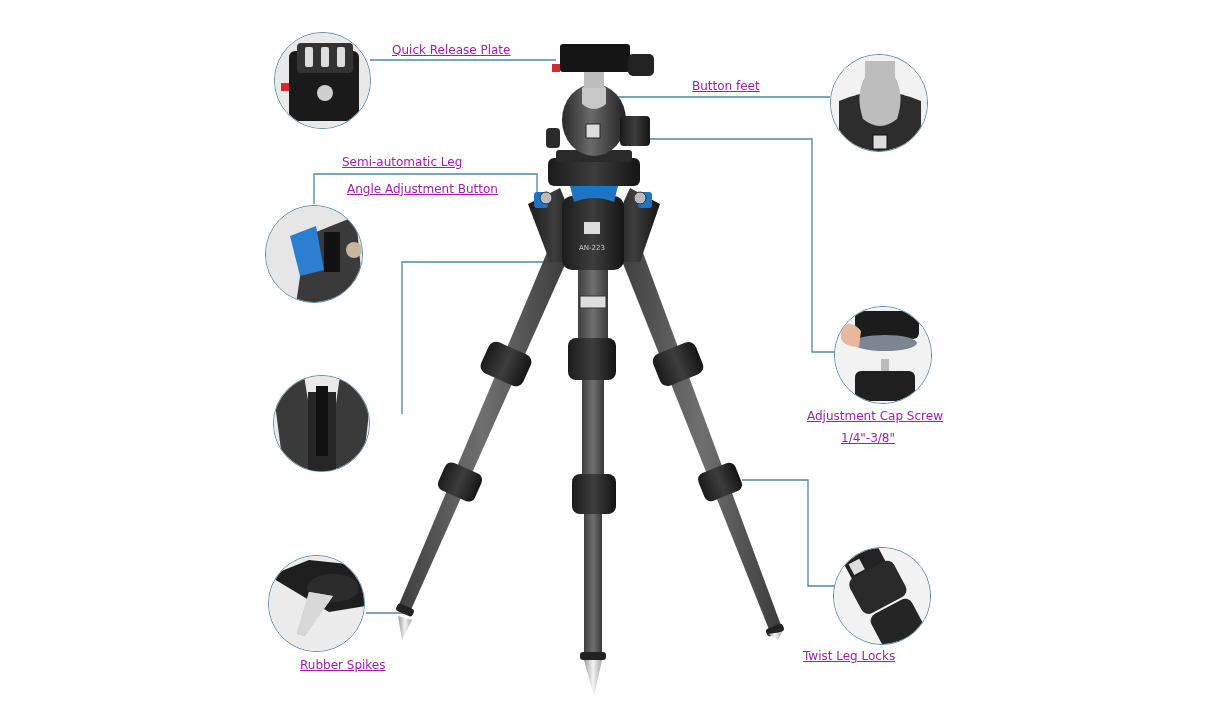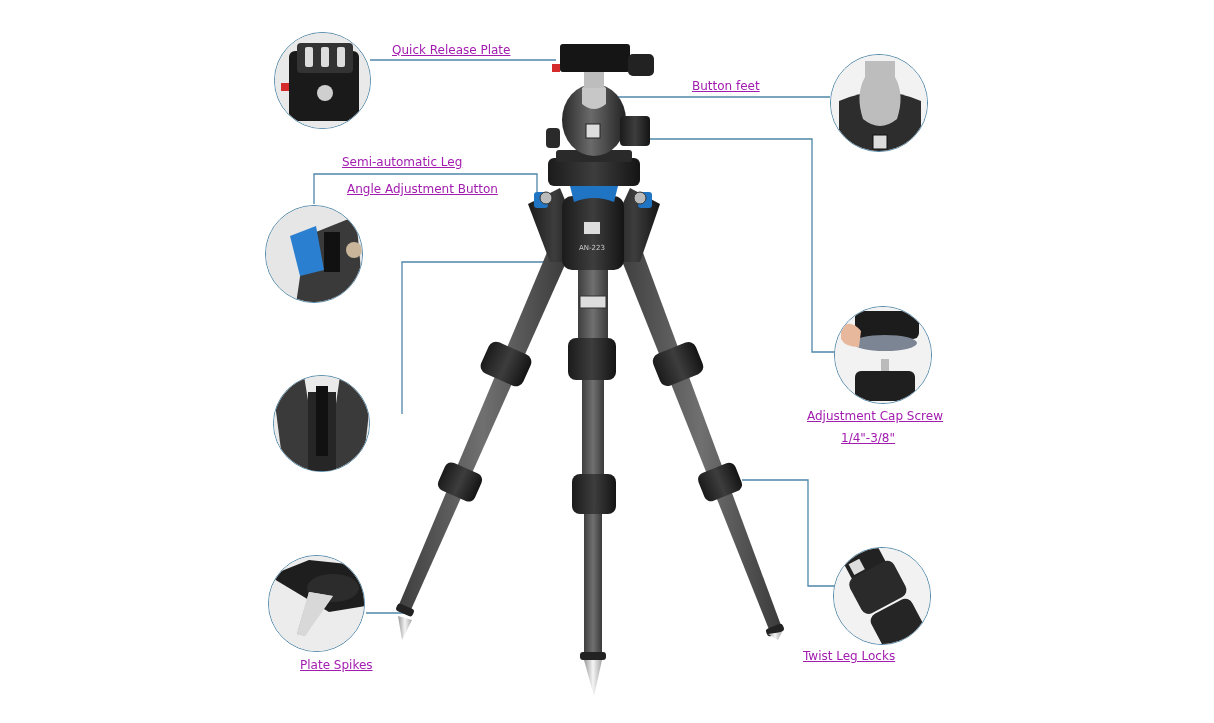--- a/index.html
+++ b/index.html
@@ -181,15 +181,15 @@
       </g>
     </svg>
   </div>
 
   <div class="label" style="left:392px;top:41px;">Quick Release Plate</div>
   <div class="label" style="left:692px;top:77px;">Button feet</div>
   <div class="label" style="left:342px;top:153px;">Semi-automatic Leg</div>
   <div class="label" style="left:347px;top:180px;">Angle Adjustment Button</div>
   <div class="label" style="left:807px;top:407px;">Adjustment Cap Screw</div>
   <div class="label" style="left:841px;top:429px;">1/4"-3/8"</div>
-  <div class="label" style="left:300px;top:656px;">Plate Spikes</div>
+  <div class="label" style="left:300px;top:656px;">Rubber Spikes</div>
   <div class="label" style="left:803px;top:647px;text-align:right;">Twist Leg Locks</div>
 </div>
 
 </body></html>

